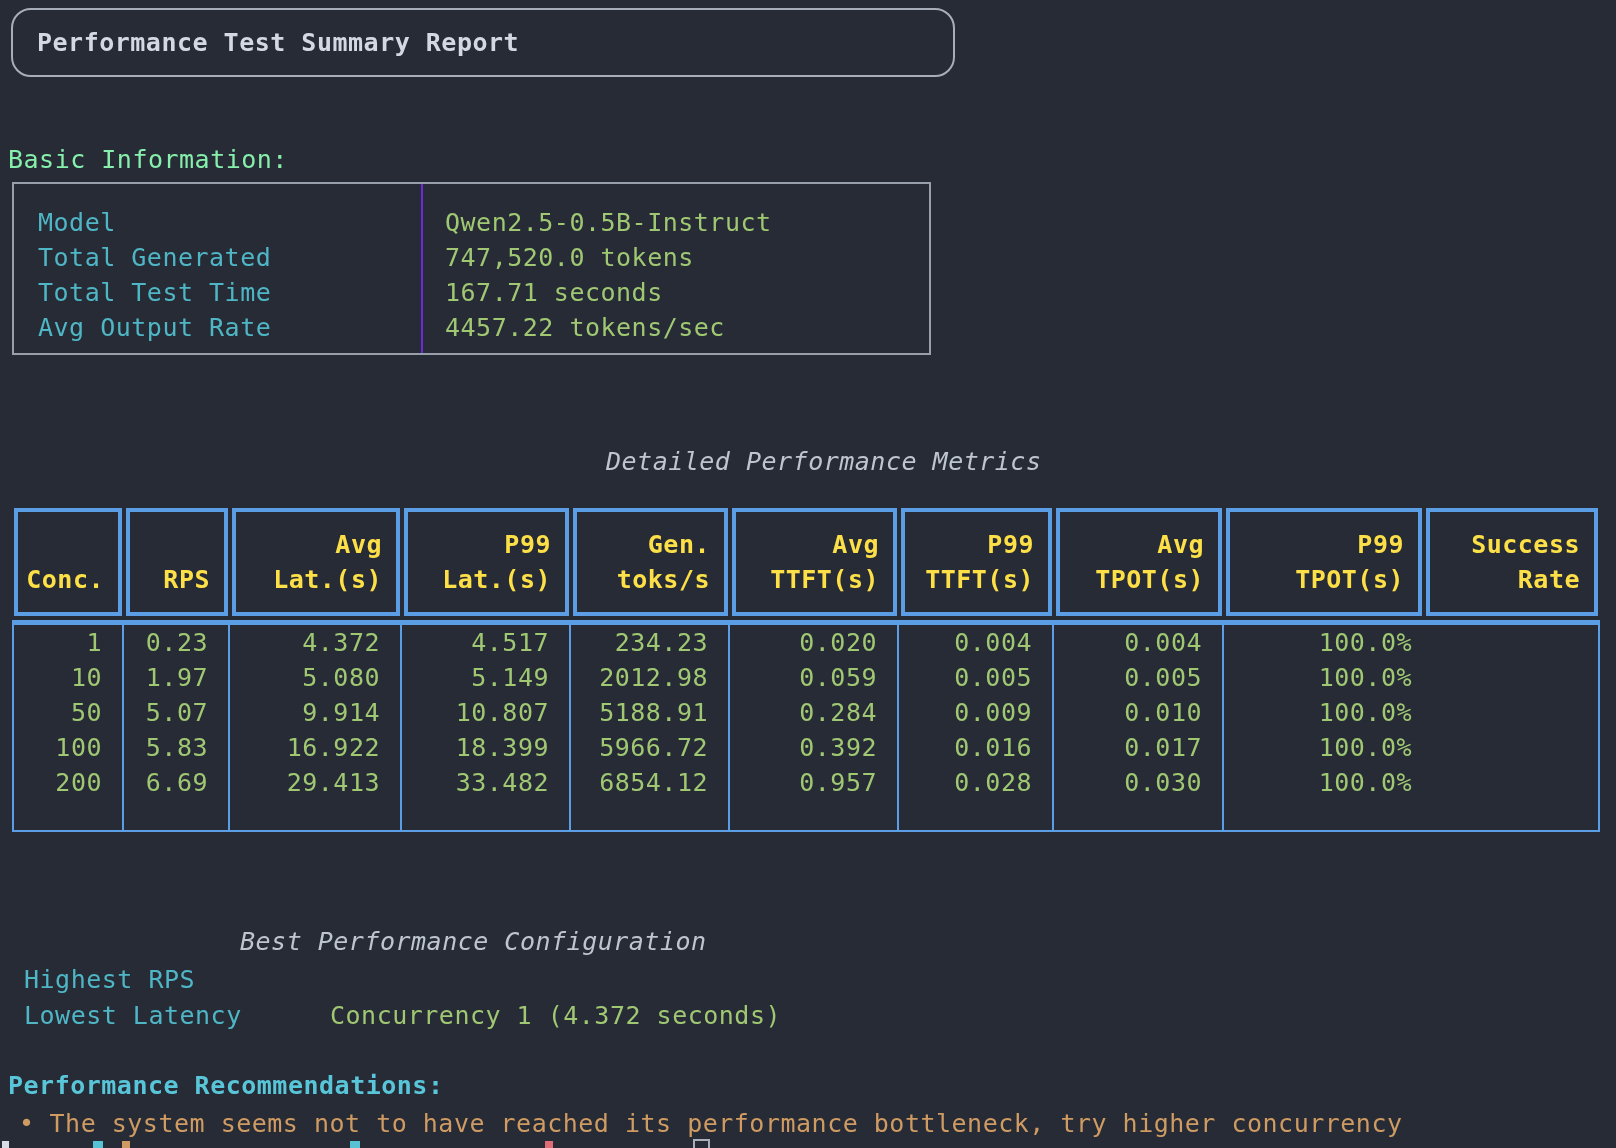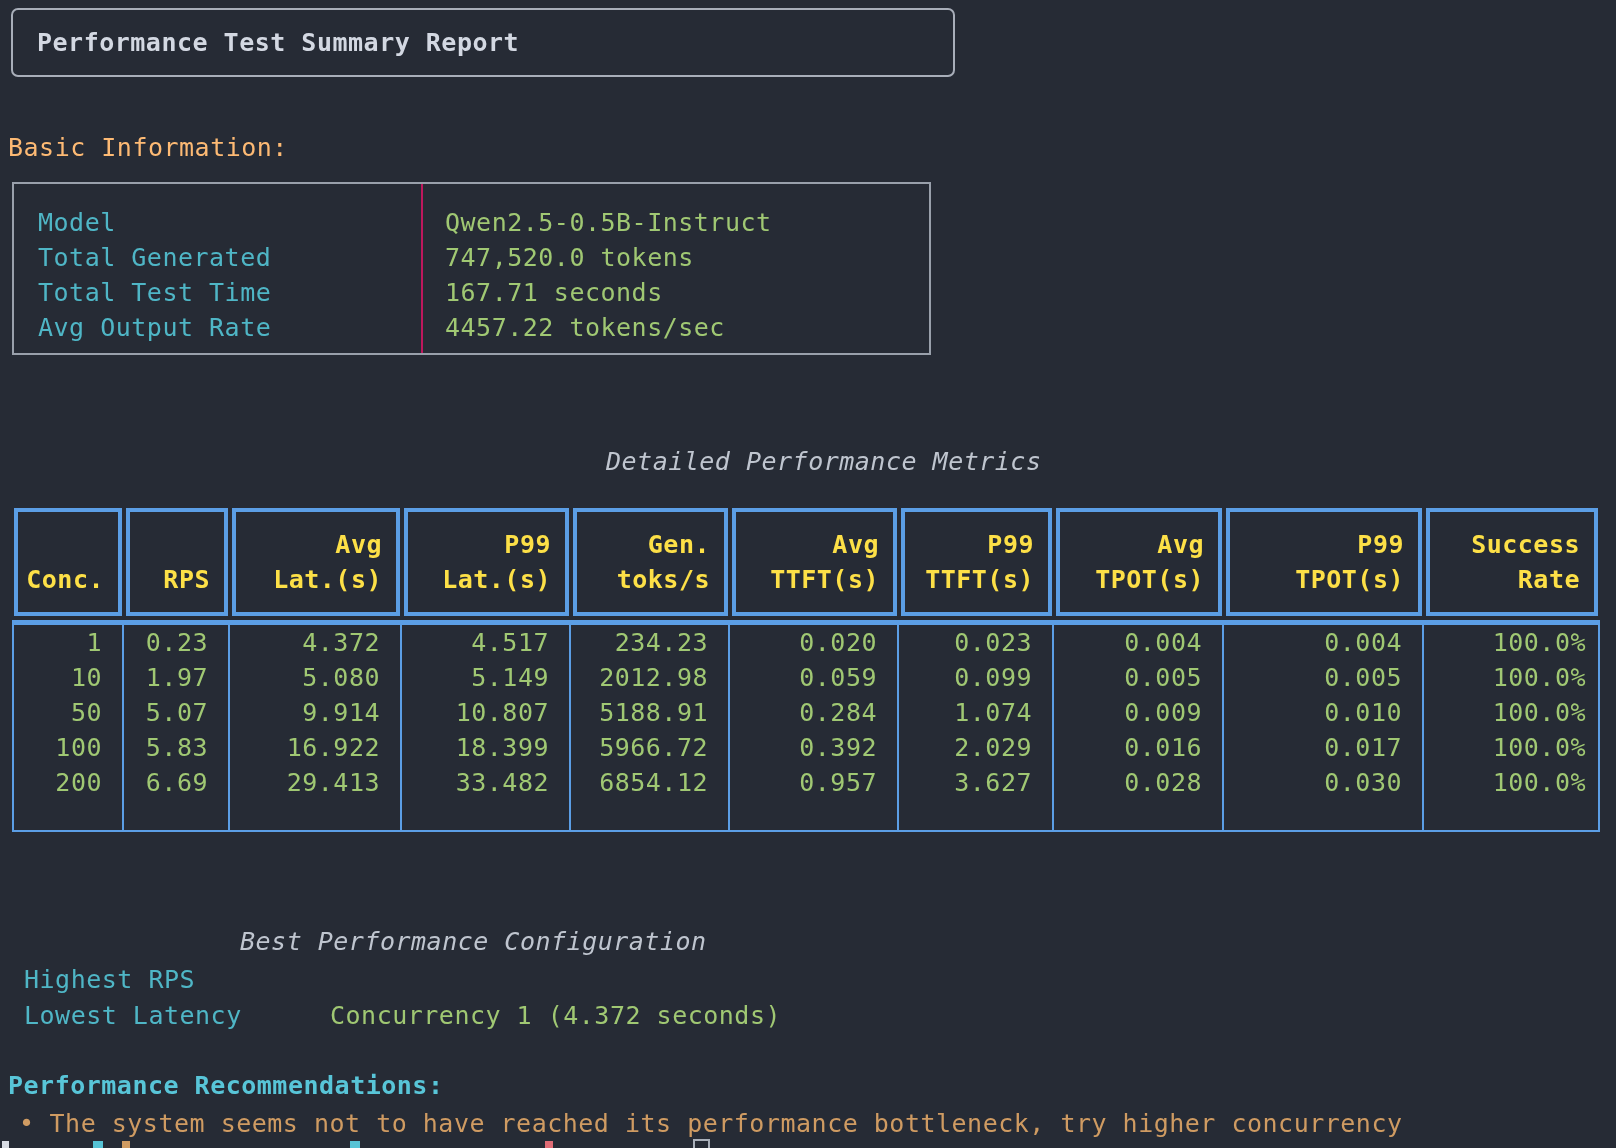--- a/index.html
+++ b/index.html
@@ -12,39 +12,39 @@
     font-family: "DejaVu Sans Mono", "Liberation Mono", monospace;
     font-size: 25px;
     letter-spacing: 0.5px;
     line-height: 35px;
     color: #d3d8e2;
   }
   
   .title-panel {
     position: absolute; left: 11px; top: 8px;
     width: 916px; height: 65px;
-    border: 2px solid #a8aeb9; border-radius: 7px;
+    border: 2px solid #a8aeb9; border-radius: 20px;
     display: flex; align-items: center;
     padding-left: 24px;
   }
   .title-panel .title-text { font-weight: bold; color: #d3d8e2; }
 
   
   .section-heading {
-    position: absolute; left: 8px; top: 130px;
-    color: #fdba74;
+    position: absolute; left: 8px; top: 142px;
+    color: #86efac;
   }
   .info-table {
     position: absolute; left: 12px; top: 182px;
     width: 915px; height: 169px;
     border: 2px solid #99a0ab;
     display: flex;
   }
   .info-col-labels {
-    width: 383px; border-right: 2px solid #be185d;
+    width: 383px; border-right: 2px solid #6d28d9;
     padding: 21px 0 0 24px;
   }
   .info-col-values { flex: 1; padding: 21px 0 0 22px; }
   .info-label { color: #4fb6c6; height: 35px; }
   .info-value { color: #a0c873; height: 35px; }
 
   
   .metrics-title {
     position: absolute; left: 565px; top: 444px;
     font-style: italic; color: #bfc5cf; margin-left: 41px;
@@ -225,27 +225,20 @@
       <div class="mt-cell">6854.12</div>
     </div>
     <div class="mt-bcol">
       <div class="mt-cell">0.020</div>
       <div class="mt-cell">0.059</div>
       <div class="mt-cell">0.284</div>
       <div class="mt-cell">0.392</div>
       <div class="mt-cell">0.957</div>
     </div>
     <div class="mt-bcol">
-      <div class="mt-cell">0.023</div>
-      <div class="mt-cell">0.099</div>
-      <div class="mt-cell">1.074</div>
-      <div class="mt-cell">2.029</div>
-      <div class="mt-cell">3.627</div>
-    </div>
-    <div class="mt-bcol">
       <div class="mt-cell">0.004</div>
       <div class="mt-cell">0.005</div>
       <div class="mt-cell">0.009</div>
       <div class="mt-cell">0.016</div>
       <div class="mt-cell">0.028</div>
     </div>
     <div class="mt-bcol">
       <div class="mt-cell">0.004</div>
       <div class="mt-cell">0.005</div>
       <div class="mt-cell">0.010</div>

